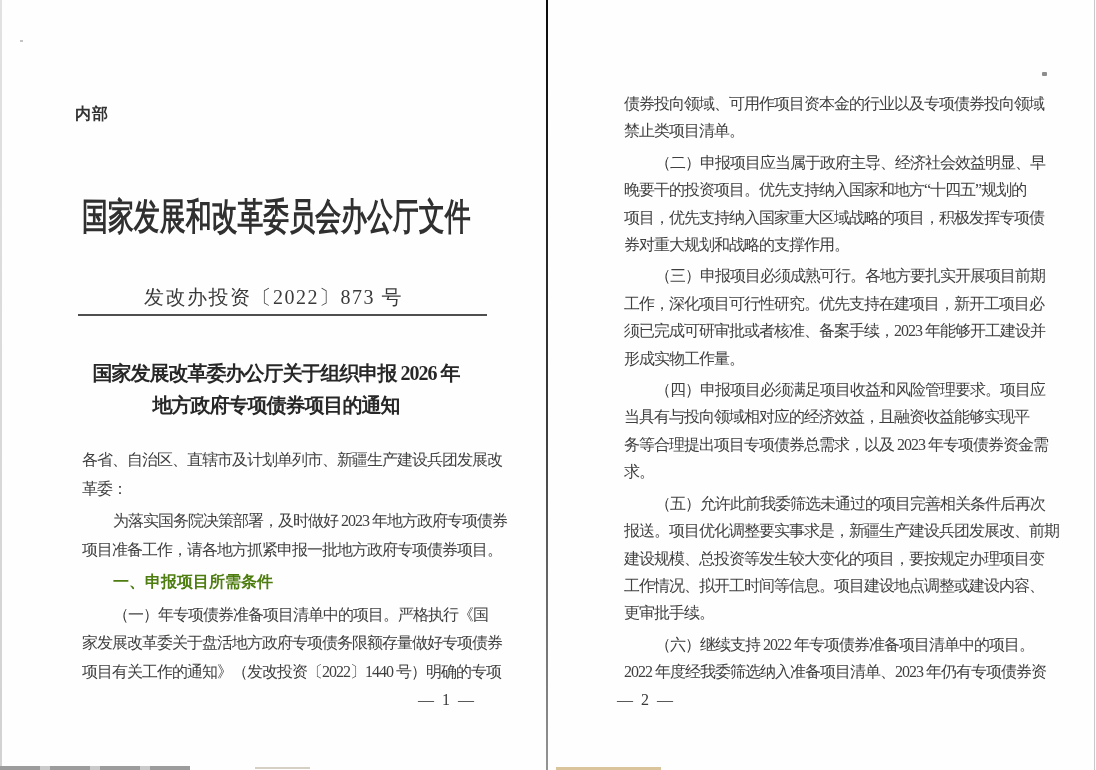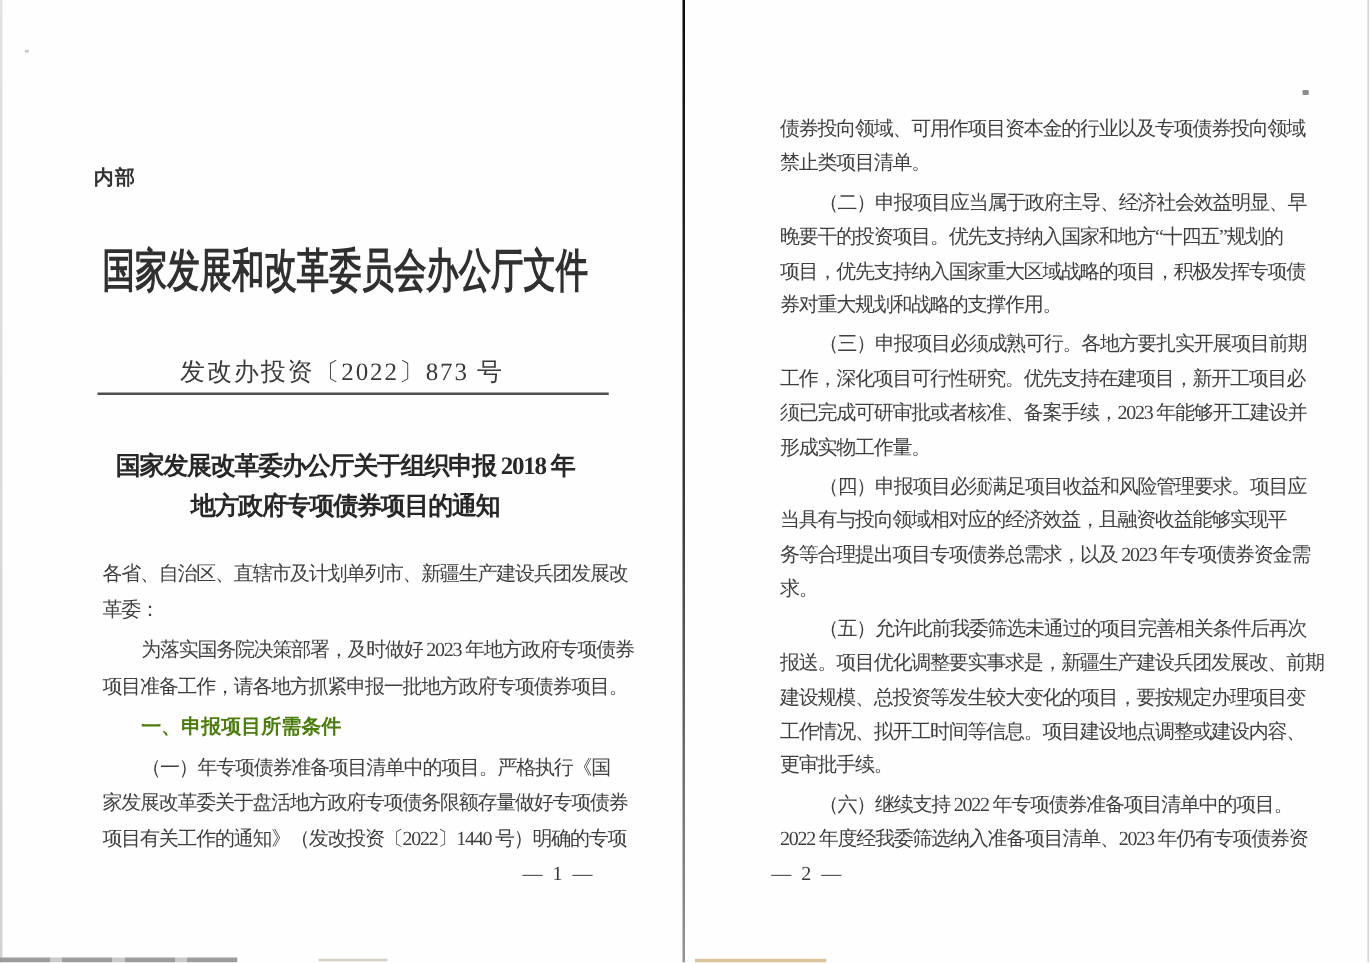--- a/index.html
+++ b/index.html
@@ -8,21 +8,21 @@
     background:#fdfdfd;
     font-family:"Liberation Serif","DejaVu Serif",serif;
   }
   .scan{position:absolute;inset:0;background:#fefefe;}
   .page{position:absolute;top:0;height:770px;}
   .page-left{left:0;width:547px;}
   .page-right{left:547px;width:549px;}
 
   
   .classification{
-    position:absolute;left:75px;top:132px;
+    position:absolute;left:75px;top:104px;
     font-family:"Liberation Sans","DejaVu Sans",sans-serif;
     font-weight:bold;font-size:16px;color:#333;letter-spacing:1px;
   }
   .letterhead{
     position:absolute;left:0;top:192px;width:100%;margin:0;
     text-align:center;font-size:37px;font-weight:bold;color:#303030;
     white-space:nowrap;transform:scaleX(0.70);transform-origin:50% 50%;
     letter-spacing:0;
   }
   .doc-number{
@@ -82,21 +82,21 @@
   <div class="page page-left">
     <div class="classification">内部</div>
 
     <h1 class="letterhead">国家发展和改革委员会办公厅文件</h1>
 
     <div class="doc-number">发改办投资〔2022〕873 号</div>
 
     <div class="divider"></div>
 
     <div class="doc-title">
-      <div>国家发展改革委办公厅关于组织申报 2018 年</div>
+      <div>国家发展改革委办公厅关于组织申报 2026 年</div>
       <div>地方政府专项债券项目的通知</div>
     </div>
 
     <div class="body body-left">
         <div class="para">
           <div class="line">各省、自治区、直辖市及计划单列市、新疆生产建设兵团发展改</div>
           <div class="line">革委：</div>
         </div>
         <div class="para">
           <div class="line indent">为落实国务院决策部署，及时做好 2023 年地方政府专项债券</div>

